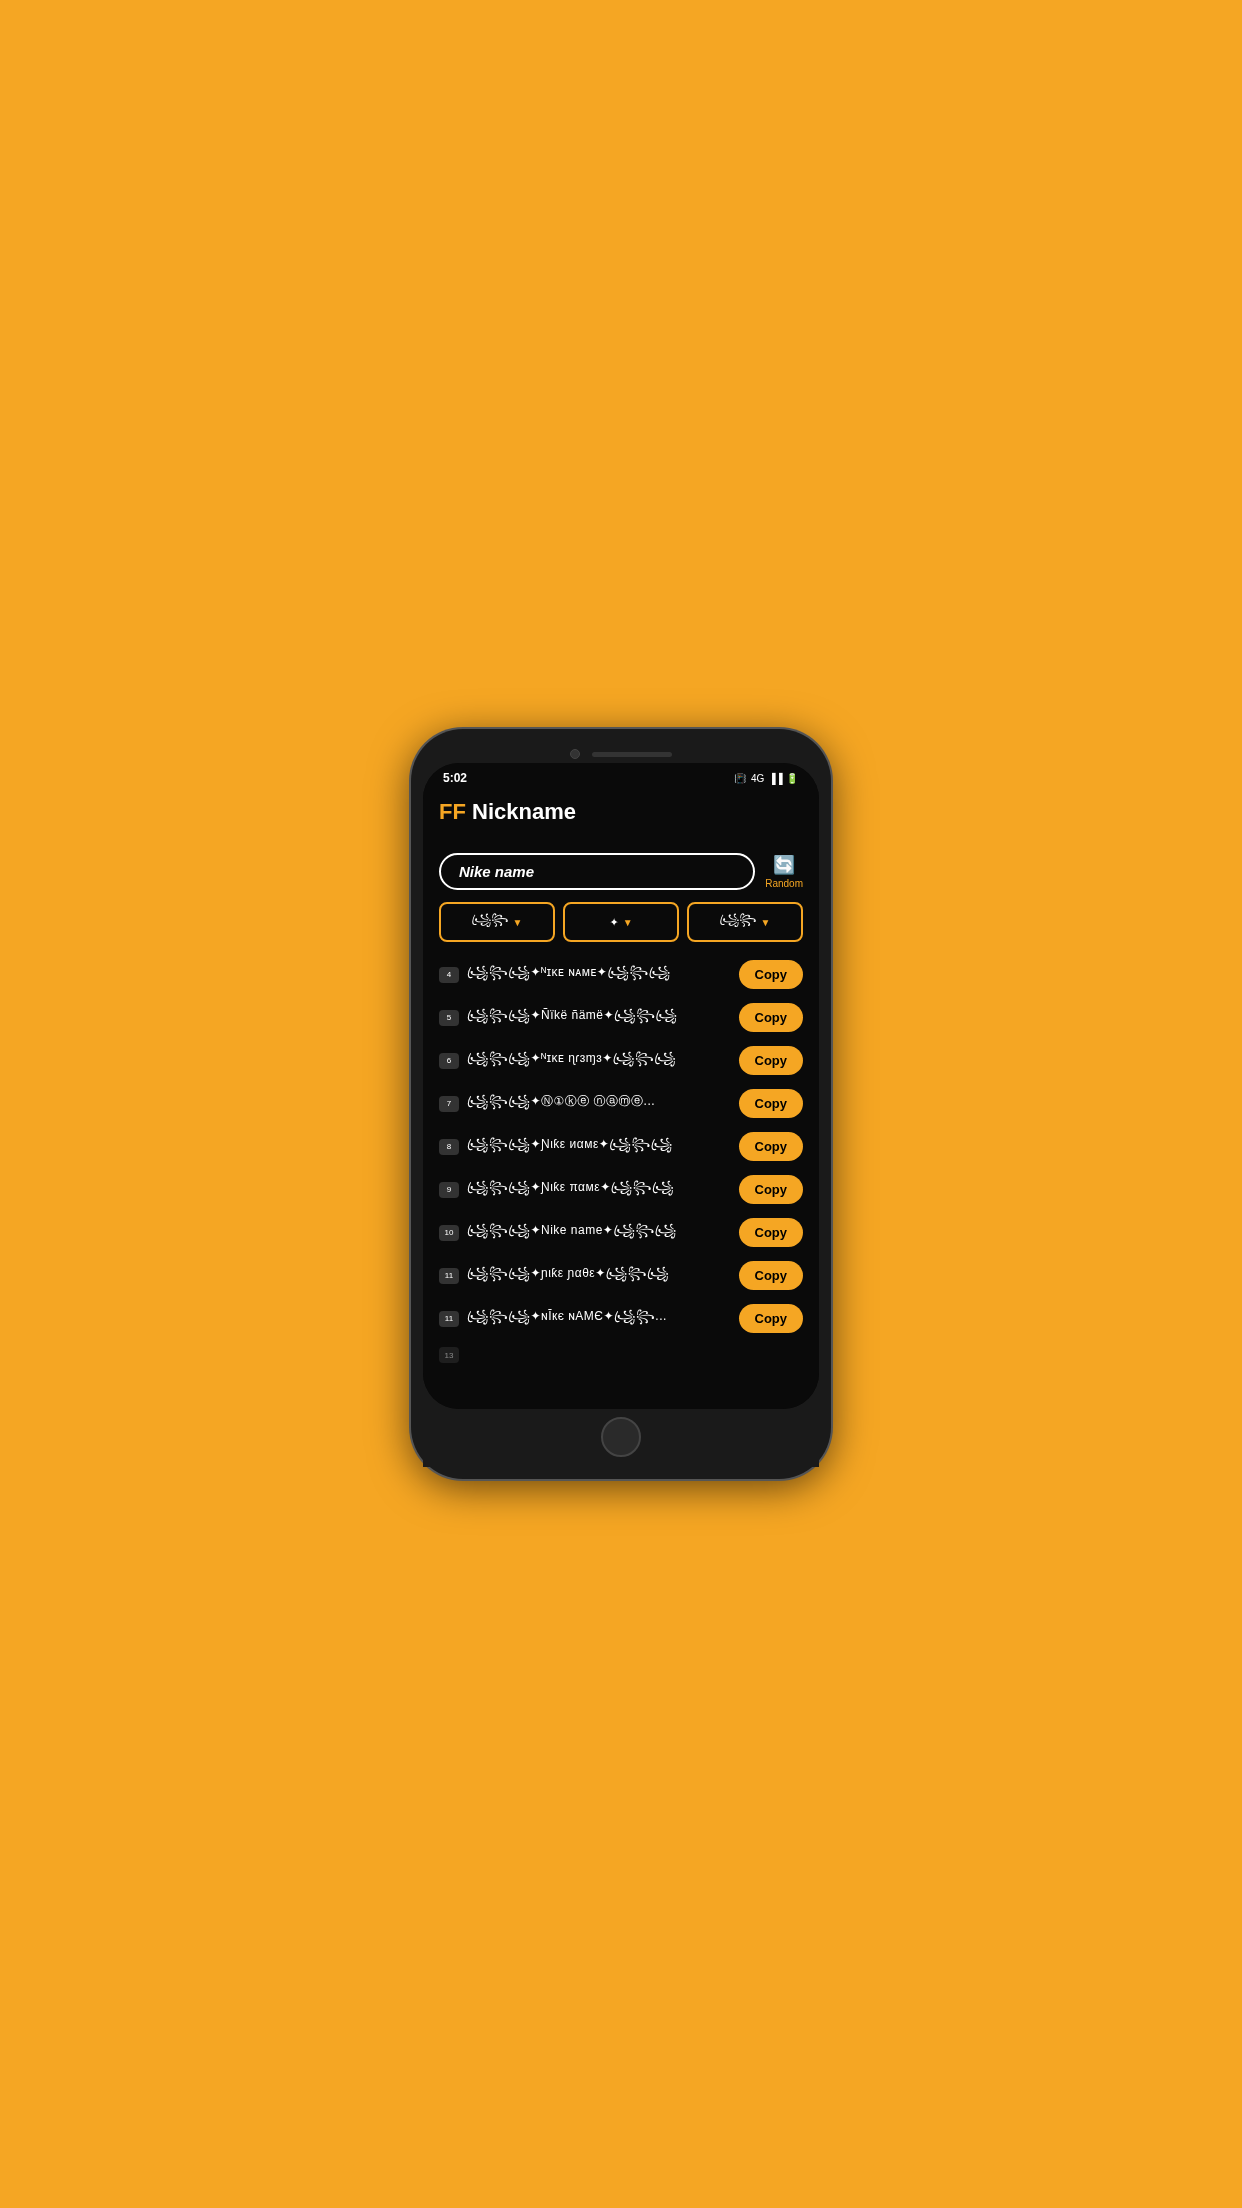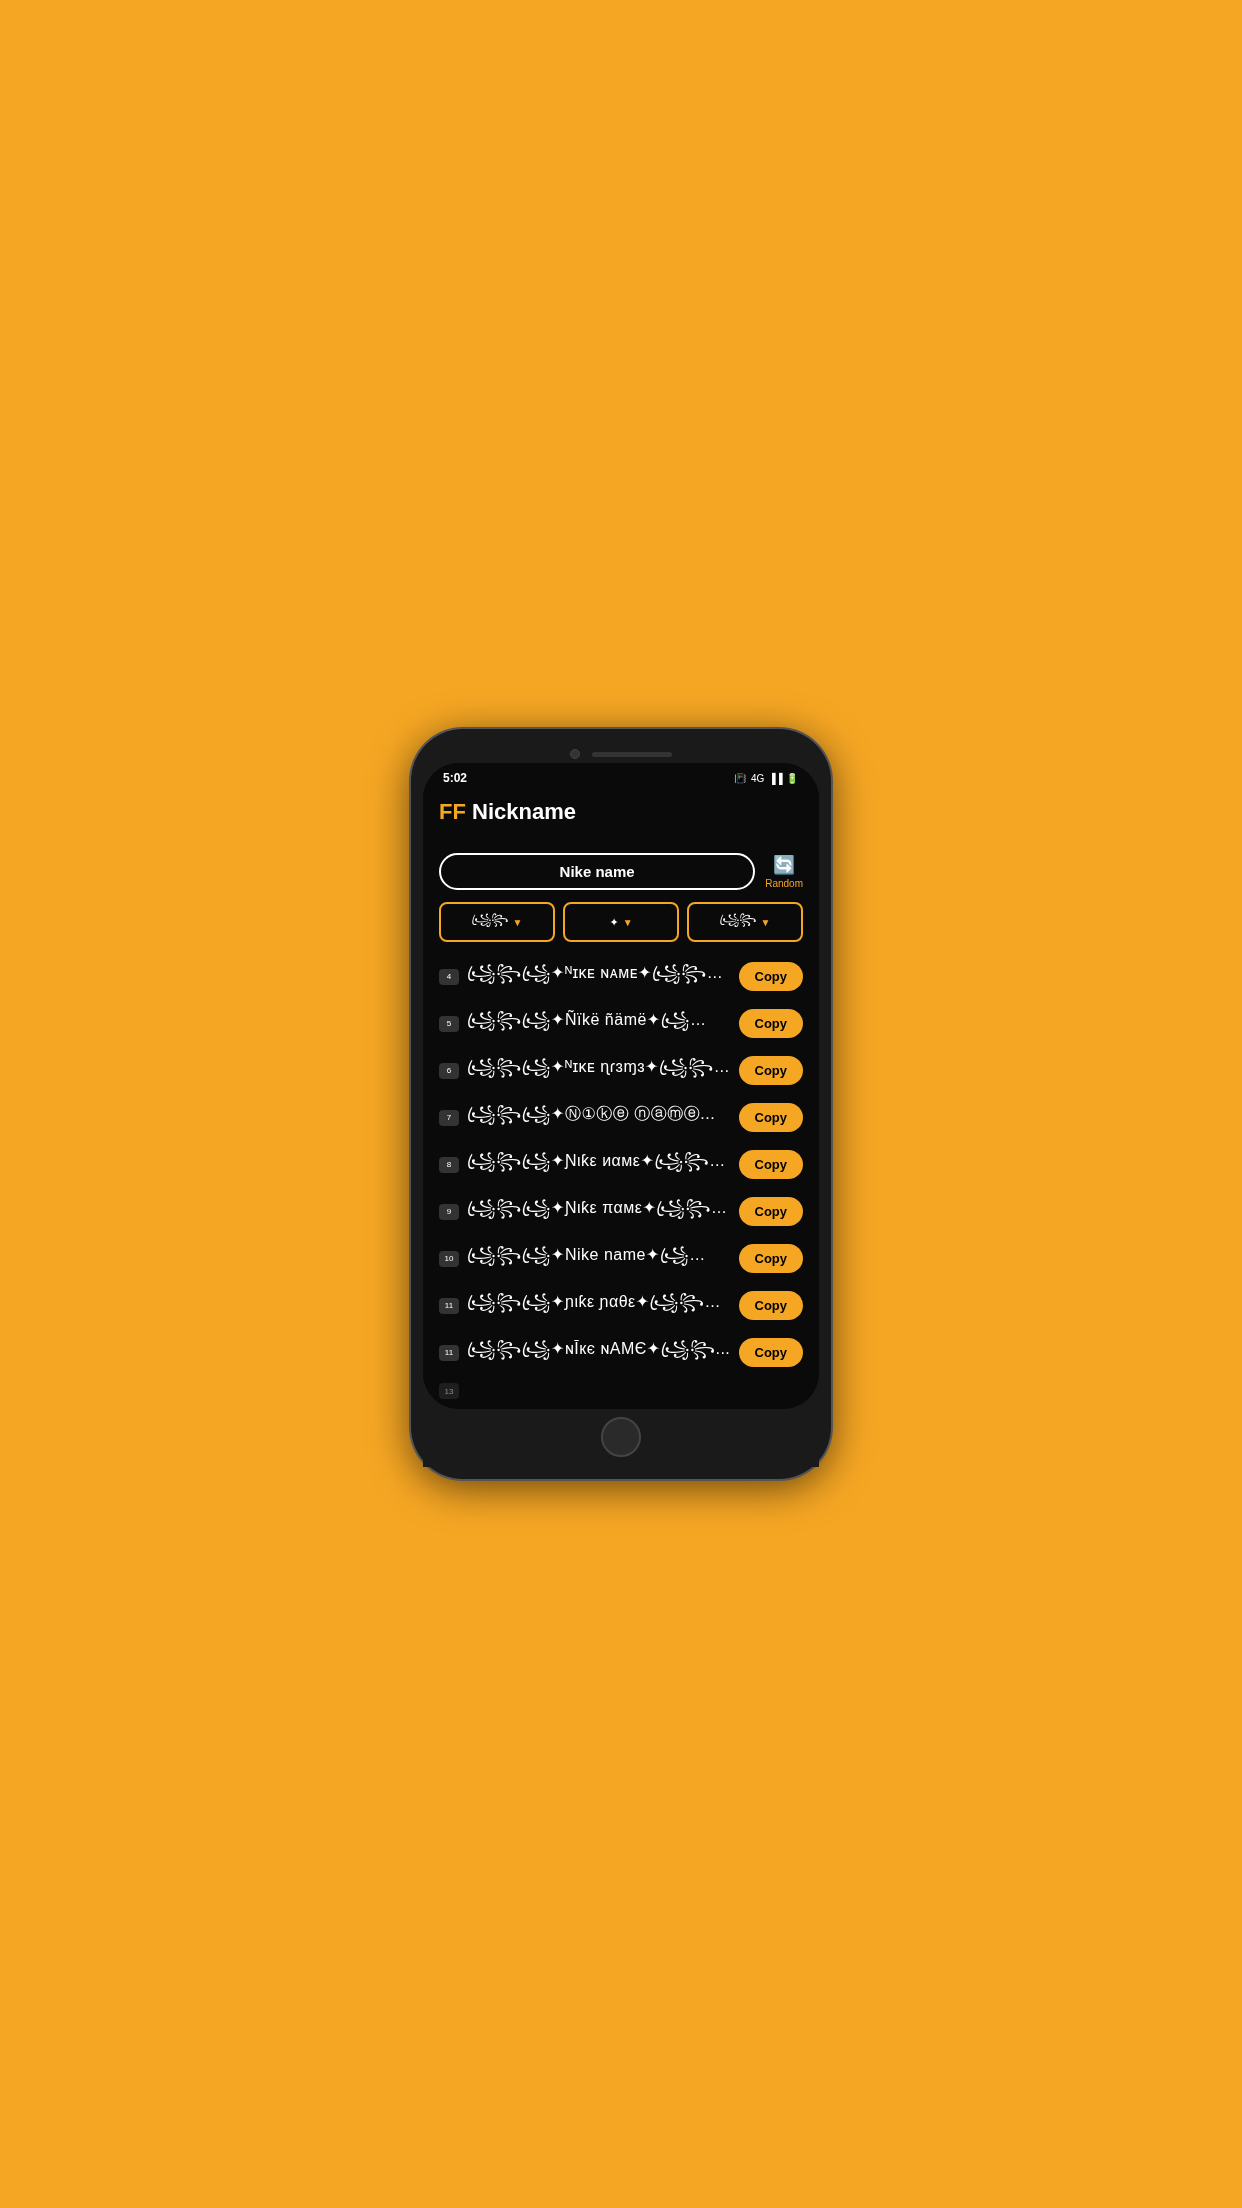--- a/index.html
+++ b/index.html
@@ -116,21 +116,21 @@
 
     .search-box {
       flex: 1;
       background: transparent;
       border: 2px solid #fff;
       border-radius: 25px;
       padding: 8px 18px;
       color: #fff;
       font-size: 15px;
       font-weight: bold;
-      text-align: center;
+      font-style: italic;
     }
 
     .random-btn {
       display: flex;
       flex-direction: column;
       align-items: center;
       color: #F5A623;
       font-size: 10px;
       cursor: pointer;
       gap: 2px;
@@ -189,21 +189,21 @@
       display: flex;
       align-items: center;
       justify-content: center;
       padding: 0 3px;
       flex-shrink: 0;
     }
 
     .item-text {
       flex: 1;
       color: #fff;
-      font-size: 16px;
+      font-size: 12px;
       white-space: nowrap;
       overflow: hidden;
       text-overflow: ellipsis;
       letter-spacing: 0.5px;
     }
 
     .copy-btn {
       background: #F5A623;
       color: #000000;
       border: none;

